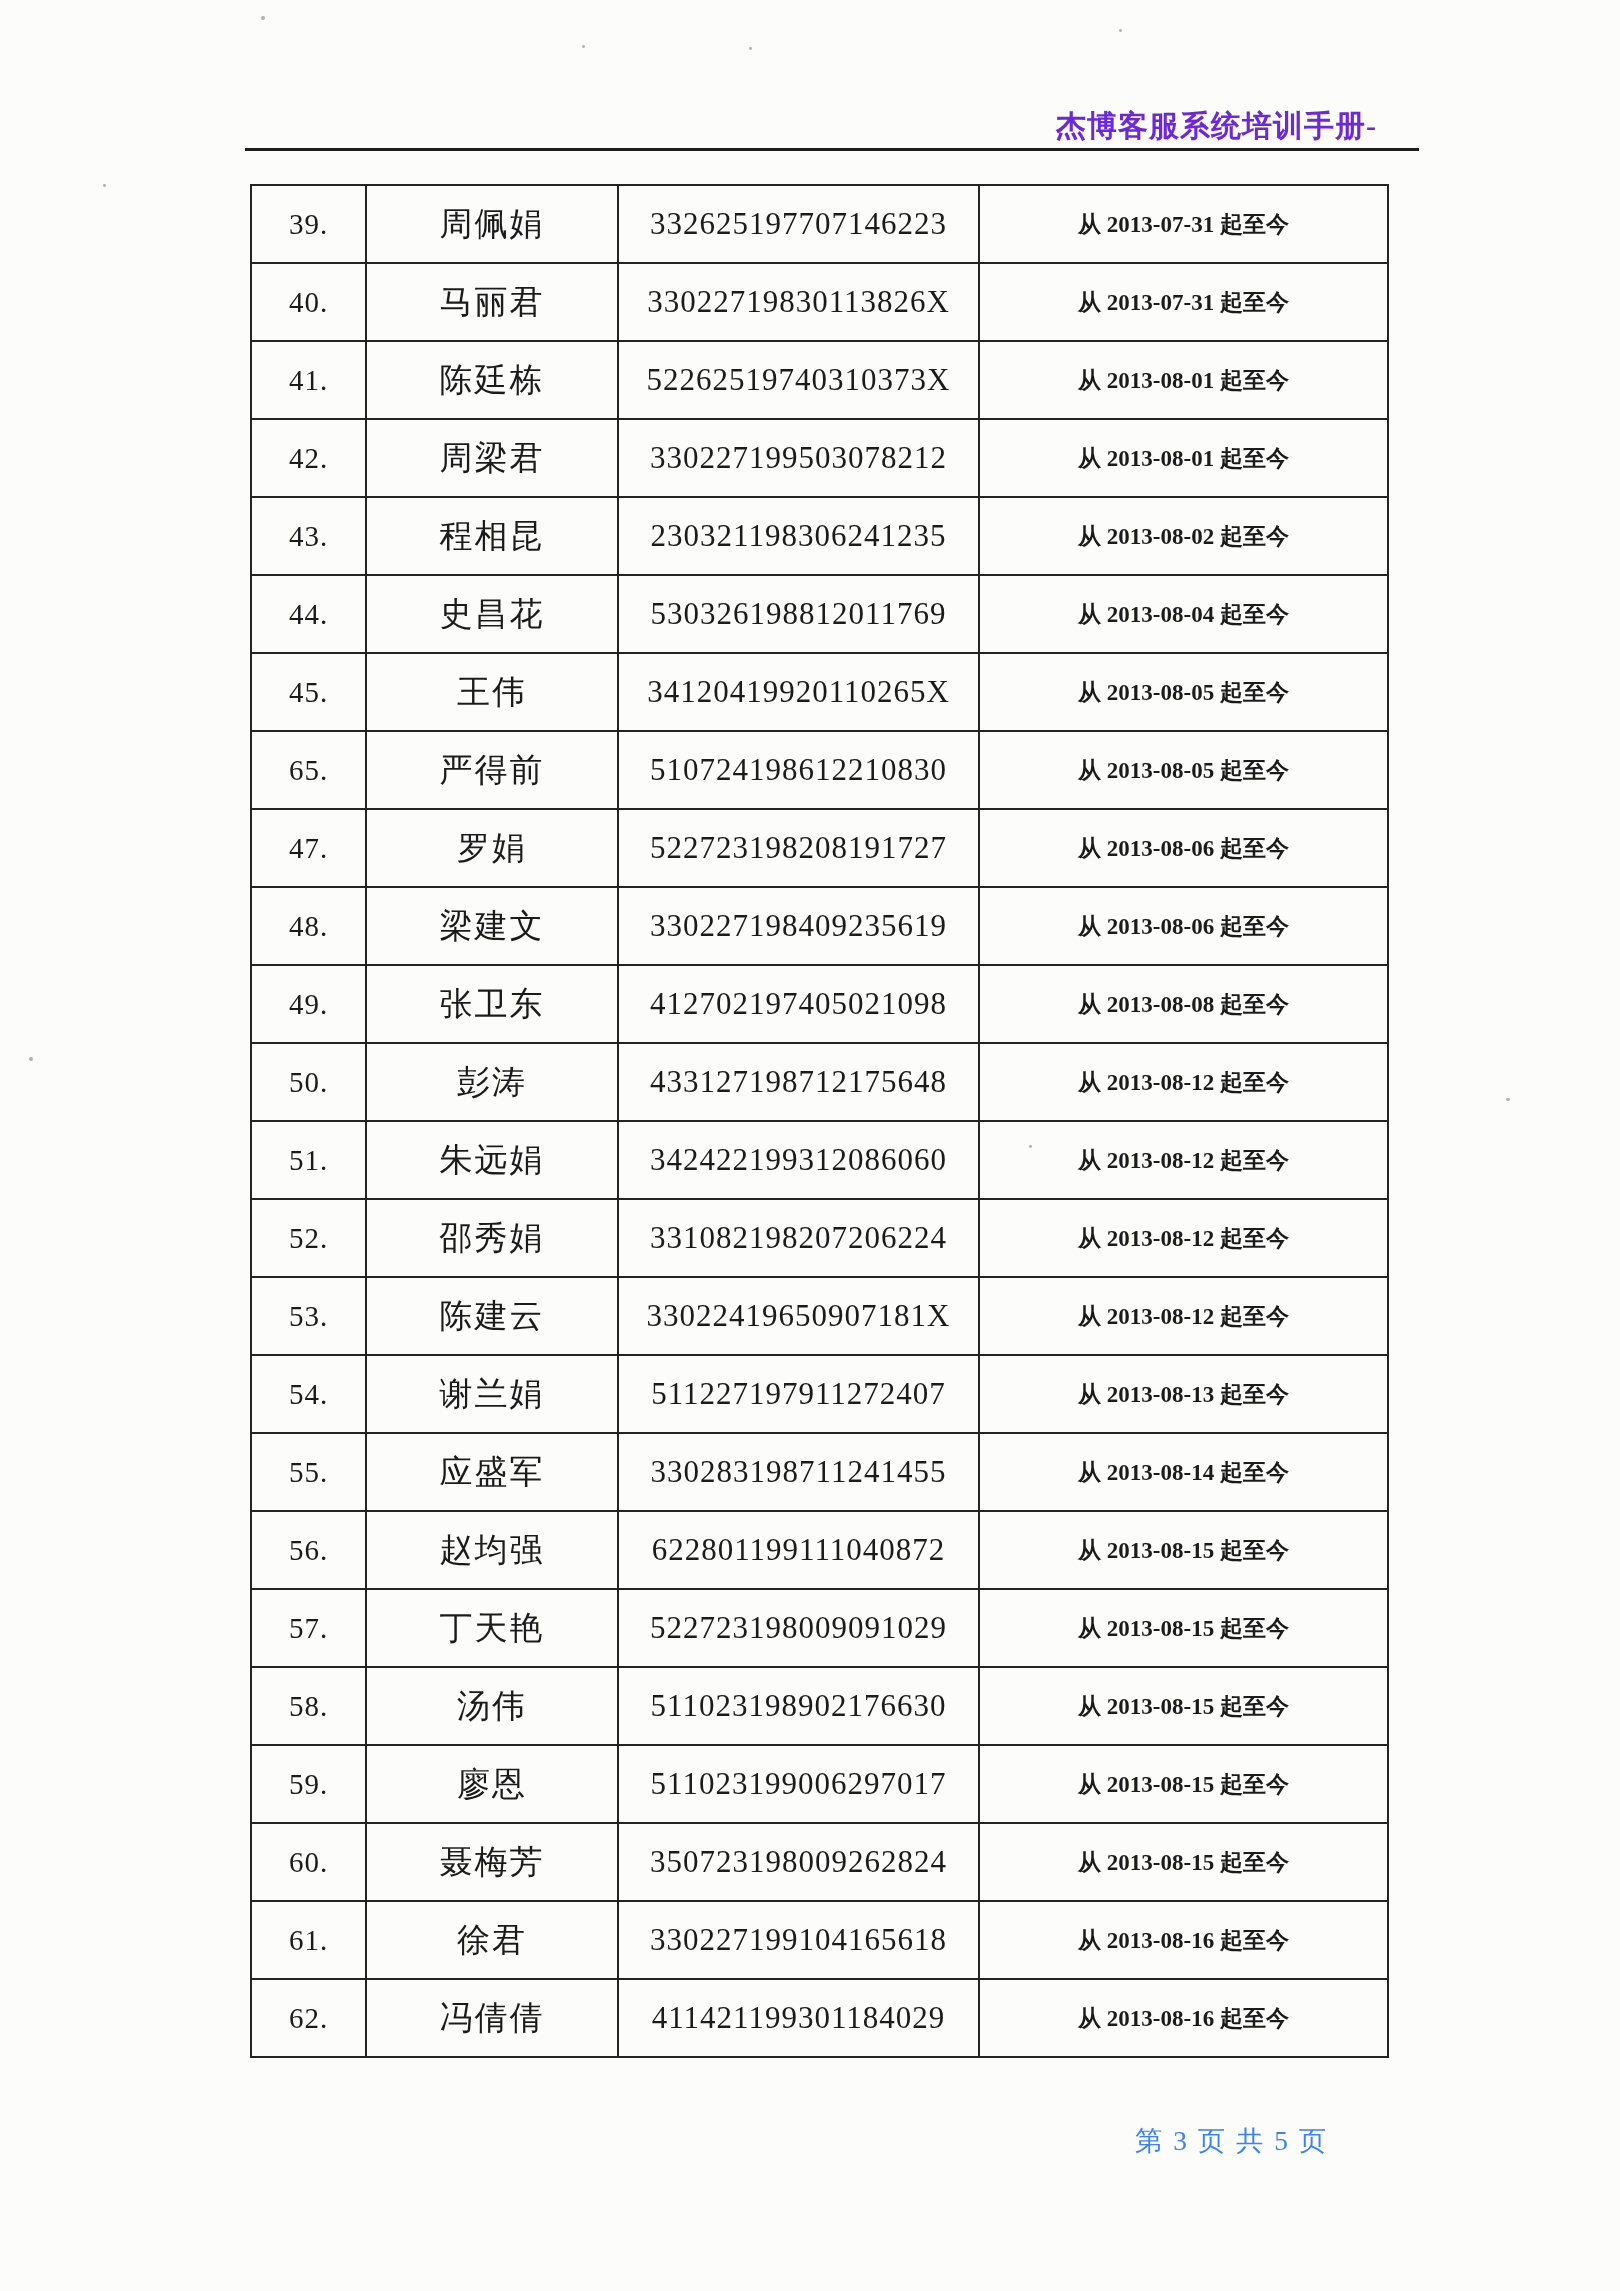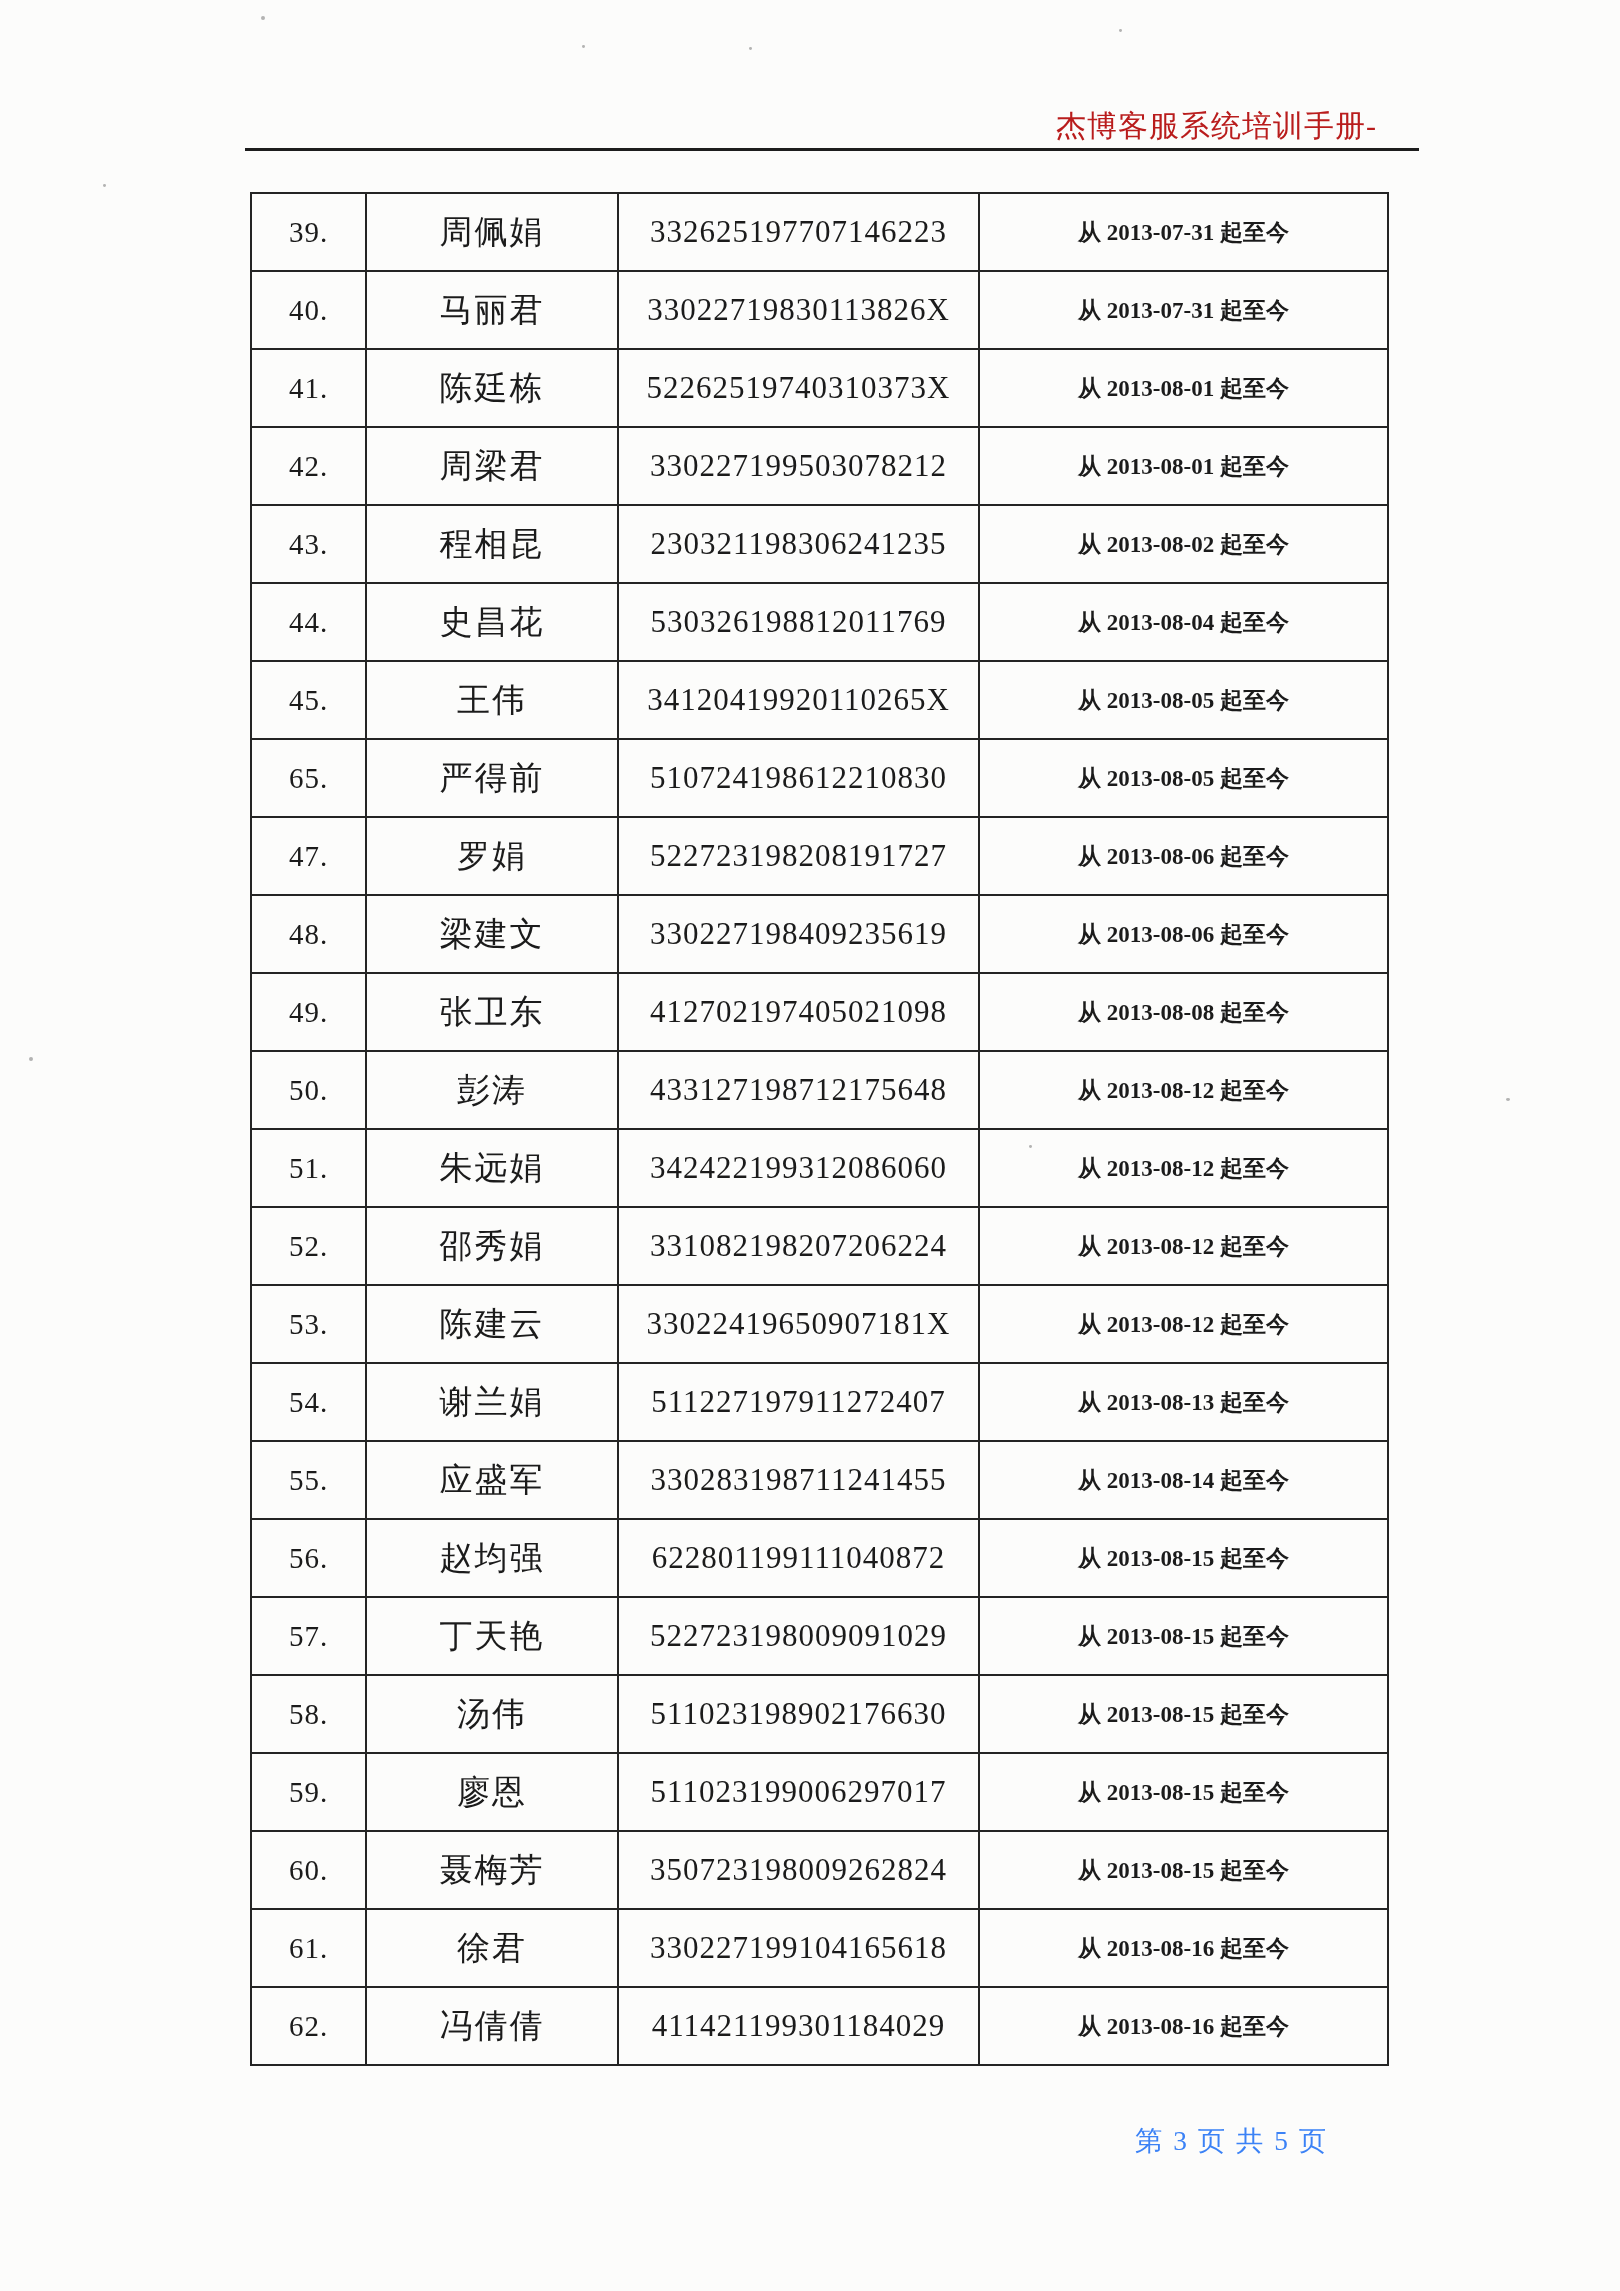--- a/index.html
+++ b/index.html
@@ -18,34 +18,35 @@
     overflow: hidden;
   }
   .header-title {
     position: absolute;
     top: 106px;
     left: 931px;
     width: 446px;
     text-align: right;
     font-size: 30px;
     letter-spacing: 1px;
-    color: #b91c1c;
+    color: #6d28d9;
     white-space: nowrap;
+    font-weight: bold;
   }
   .header-rule {
     position: absolute;
     top: 148px;
     left: 245px;
     width: 1174px;
     height: 2.9px;
     background: #1d1d1d;
   }
   table.roster {
     position: absolute;
-    top: 192px;
+    top: 184px;
     left: 250px;
     width: 1136px;
     border-collapse: collapse;
     table-layout: fixed;
     border-radius: 20px;
   }
   table.roster td {
     border: 2px solid #242424;
     height: 76px;
     text-align: center;

